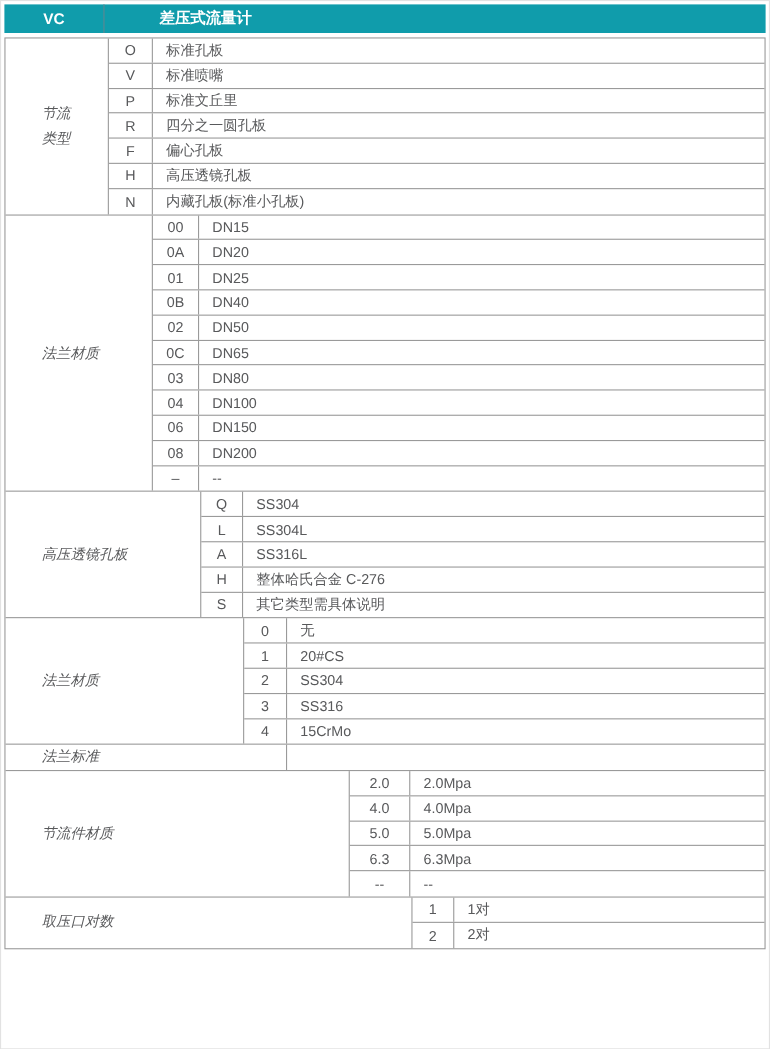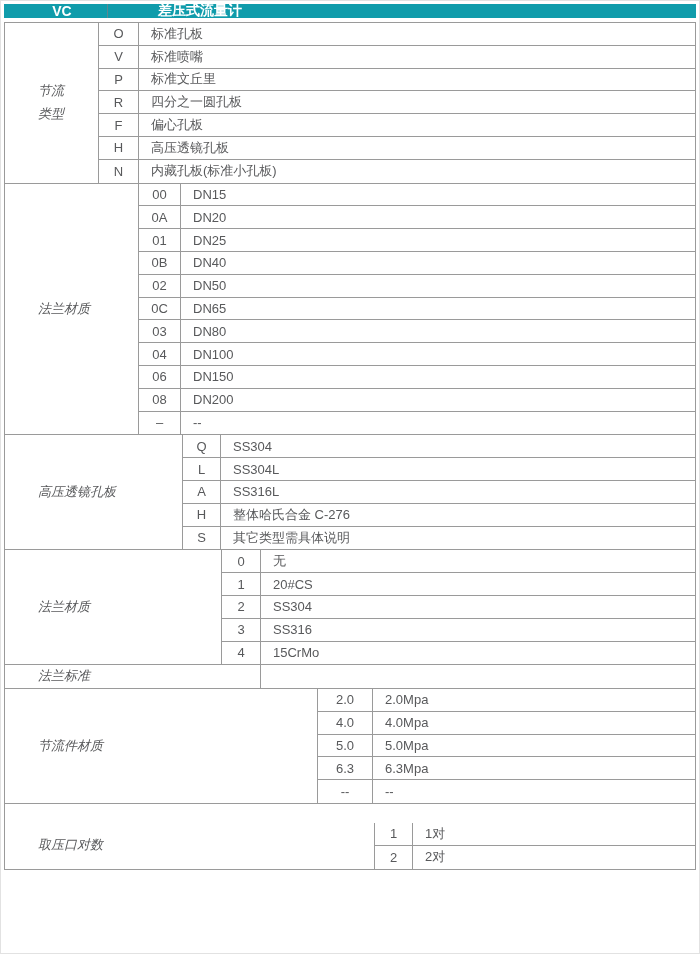--- a/index.html
+++ b/index.html
@@ -12,47 +12,46 @@
     width:700px;height:954px;
     box-sizing:border-box;
     border:1px solid #e2e2e2;
     padding:3px 3px 0 3px;
     font-family:"Liberation Sans","DejaVu Sans",sans-serif;
     color:var(--text);
     font-size:13px;
   }
   .header{
     display:flex;
-    height:14px;
+    height:26px;
     background:var(--accent);
     color:#ffffff;
     font-size:14px;
     font-weight:bold;
     margin-bottom:4px;
-    padding-left:13px;
   }
   .header-code{
     width:91px;
     display:flex;align-items:center;justify-content:center;
     border-right:1px solid #5f8690;
     box-sizing:border-box;
   }
   .header-title{
     flex:1;
     display:flex;align-items:center;
     padding-left:50px;
   }
   .table-body{
     border:1px solid var(--grid);
   }
   .section{
     display:flex;
     border-bottom:1px solid var(--grid);
   }
-  .section:last-child{border-bottom:none;margin-top:19px;}
+  .section:last-child{border-bottom:none;}
   .label-cell{
     display:flex;align-items:center;
     padding-left:33px;
     box-sizing:border-box;
     border-right:1px solid var(--grid);
     white-space:pre-line;
     line-height:1.75;
     flex-shrink:0;
     font-style:italic;
   }

